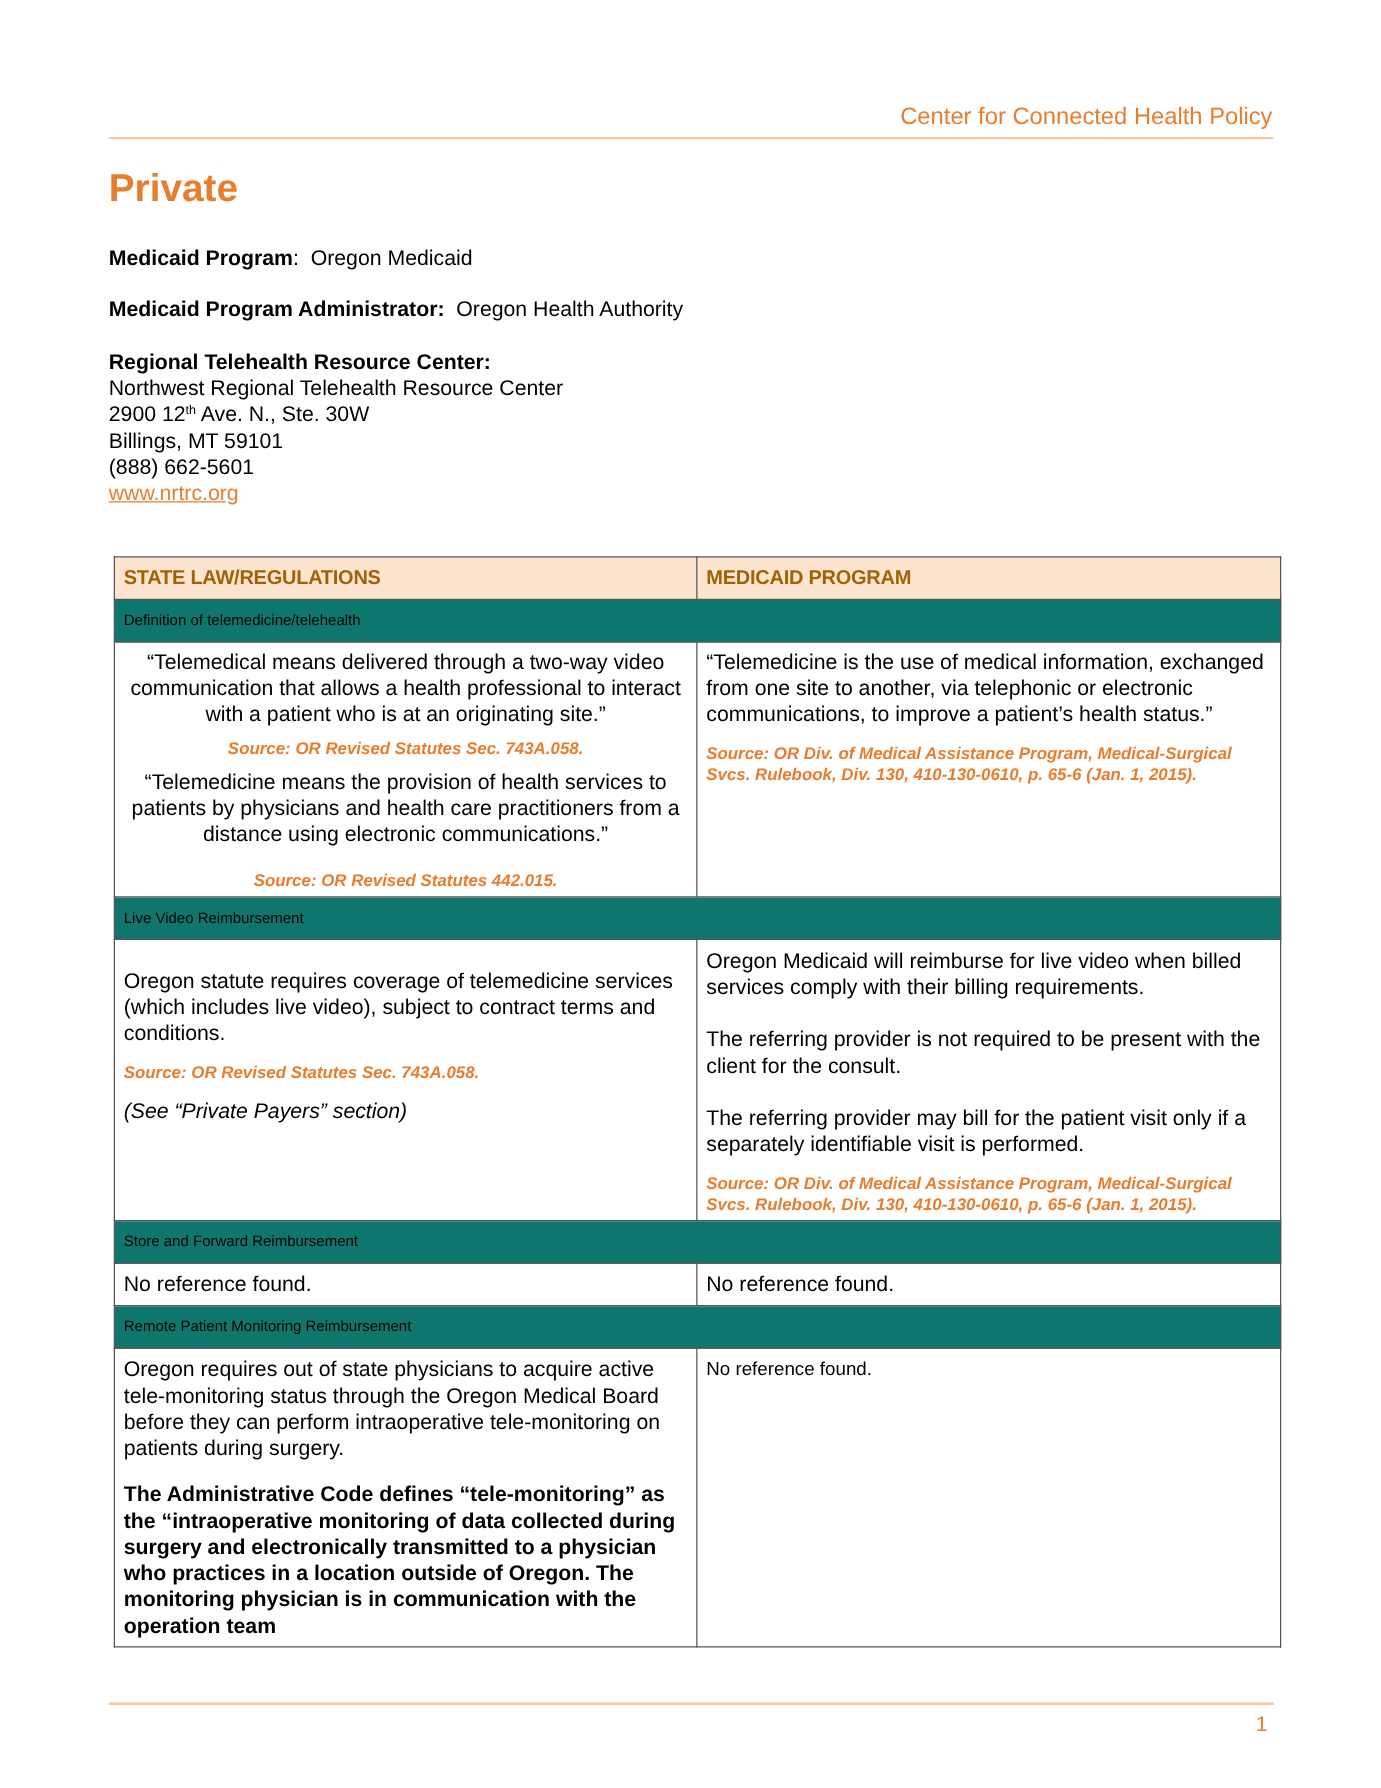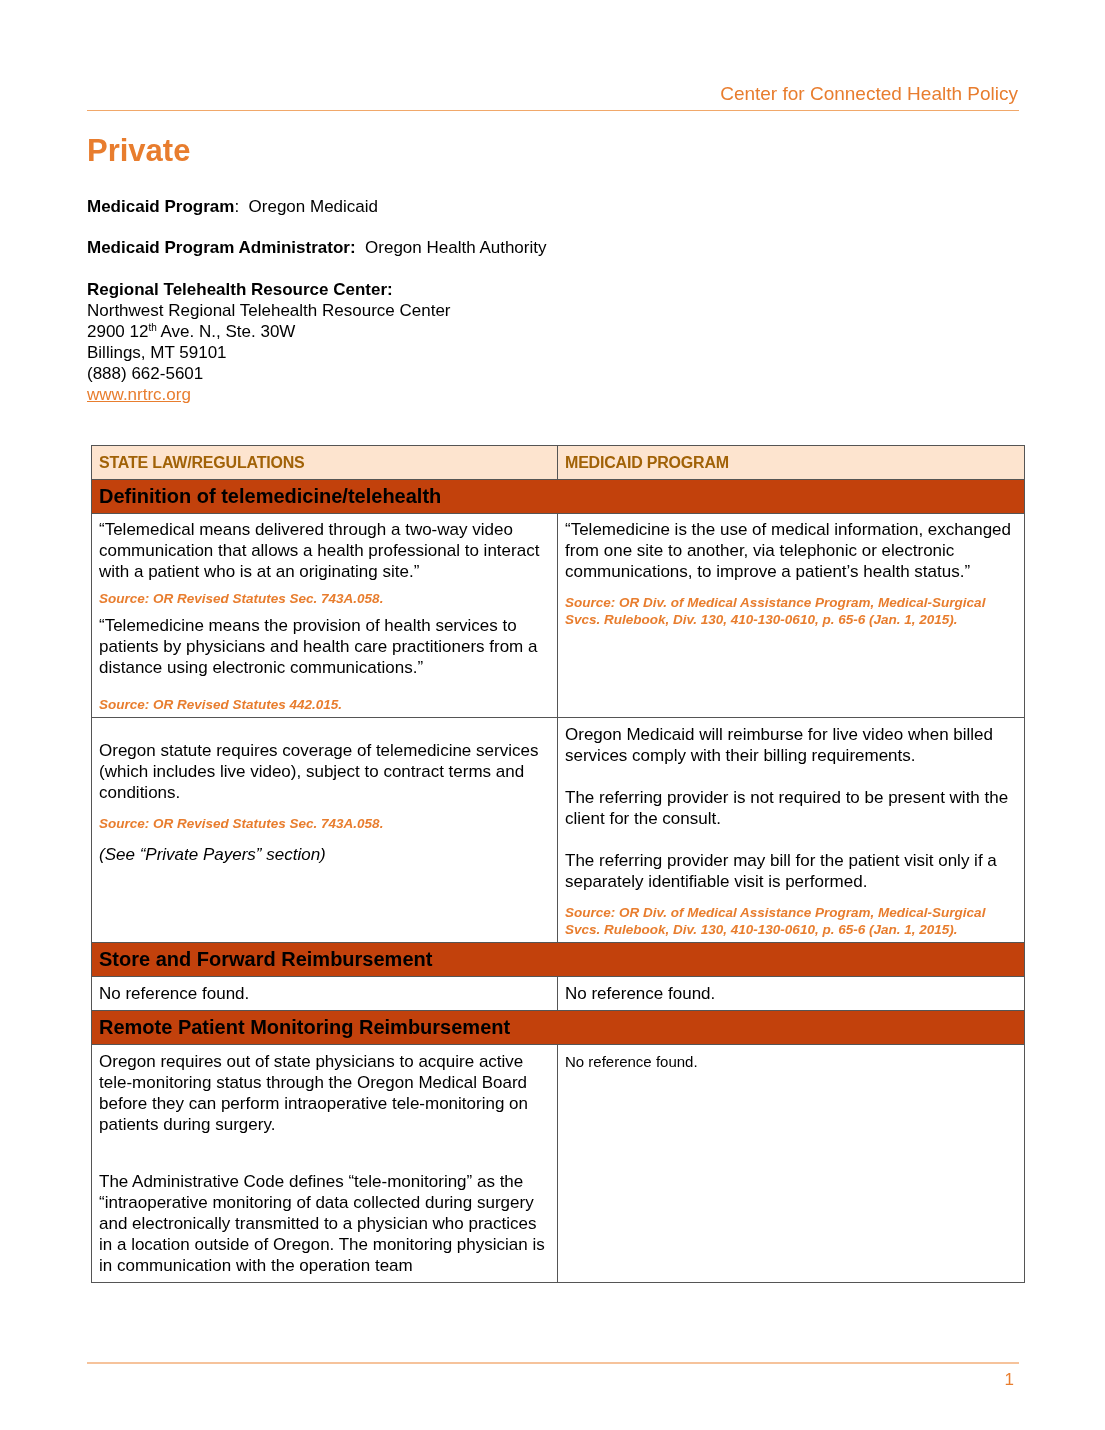--- a/index.html
+++ b/index.html
@@ -18,21 +18,21 @@
   .rtrc .lbl { font-weight: bold; }
   .rtrc sup { font-size: 10px; line-height: 0; vertical-align: 6px; }
   .rtrc a { color: #e87d2e; text-decoration: underline; }
 
   table.law { position: absolute; left: 91px; top: 445px; width: 933px; border-collapse: collapse; table-layout: fixed; font-size: 17px; }
   table.law td, table.law th { border: 1px solid #555; vertical-align: top; padding: 0 7px; text-align: left; }
   table.law col.c1 { width: 466px; }
   table.law col.c2 { width: 467px; }
 
   .th-row th { background: #fde4cf; color: #a16207; font-weight: bold; font-size: 16px; height: 33px; line-height: 33px; padding-top: 0; padding-bottom: 0; font-family: "Liberation Sans", sans-serif; letter-spacing: -0.2px; }
-  .sec-row td { background: #c2410c; font-weight: bold; font-size: 20px; height: 33px; line-height: 33px; padding-top: 0; padding-bottom: 0; }
+  .sec-row td { background: #0f766e; font-weight: normal; font-size: 12px; height: 33px; line-height: 33px; padding-top: 0; padding-bottom: 0; }
 
   .cell p { margin: 0; line-height: 21px; }
   .cell .src { color: #e87d2e; font-weight: bold; font-style: italic; font-size: 13.5px; line-height: 17px; }
   .cell .ital { font-style: italic; }
   .cell .small { font-size: 15px; }
 
   .ftr-rule { position: absolute; left: 87px; width: 932px; top: 1362px; border-top: 2px solid #f6c39b; }
   .ftr-num { position: absolute; right: 91px; top: 1370px; font-size: 17px; color: #e87d2e; }
 </style>
 </head>
@@ -68,32 +68,35 @@
   <tbody>
       <tr class="th-row">
     <th>STATE LAW/REGULATIONS</th>
     <th>MEDICAID PROGRAM</th>
   </tr>
 
   <tr class="sec-row">
     <td colspan="2">Definition of telemedicine/telehealth</td>
   </tr>
   <tr>
-    <td class="cell" style="padding-top:5px;padding-bottom:4px;">
+    <td class="cell" style="padding-top:5px;padding-bottom:4px;text-align:center;">
       <p>“Telemedical means delivered through a two-way video communication that allows a health professional to interact with a patient who is at an originating site.”</p>
       <p class="src" style="margin-top:8px;">Source: OR Revised Statutes Sec. 743A.058.</p>
       <p style="margin-top:8px;">“Telemedicine means the provision of health services to patients by physicians and health care practitioners from a distance using electronic communications.”</p>
       <p class="src" style="margin-top:18px;">Source: OR Revised Statutes 442.015.</p>
     </td>
     <td class="cell" style="padding-top:5px;">
       <p>“Telemedicine is the use of medical information, exchanged from one site to another, via telephonic or electronic communications, to improve a patient’s health status.”</p>
       <p class="src" style="margin-top:12px;">Source: OR Div. of Medical Assistance Program, Medical-Surgical Svcs. Rulebook, Div. 130, 410-130-0610, p. 65-6 (Jan. 1, 2015).</p>
     </td>
   </tr>
 
+  <tr class="sec-row">
+    <td colspan="2">Live Video Reimbursement</td>
+  </tr>
   <tr>
     <td class="cell" style="padding-top:22px;">
       <p>Oregon statute requires coverage of telemedicine services (which includes live video), subject to contract terms and conditions.</p>
       <p class="src" style="margin-top:12px;">Source: OR Revised Statutes Sec. 743A.058.</p>
       <p class="ital" style="margin-top:12px;">(See “Private Payers” section)</p>
     </td>
     <td class="cell" style="padding-top:6px;padding-bottom:4px;margin-top:47px;">
       <p>Oregon Medicaid will reimburse for live video when billed services comply with their billing requirements.</p>
       <p style="margin-top:21px;">The referring provider is not required to be present with the client for the consult.</p>
       <p style="margin-top:21px;">The referring provider may bill for the patient visit only if a separately identifiable visit is performed.</p>
@@ -112,21 +115,21 @@
       <p>No reference found.</p>
     </td>
   </tr>
 
   <tr class="sec-row">
     <td colspan="2">Remote Patient Monitoring Reimbursement</td>
   </tr>
   <tr>
     <td class="cell" style="padding-top:6px;padding-bottom:6px;">
       <p>Oregon requires out of state physicians to acquire active tele-monitoring status through the Oregon Medical Board before they can perform intraoperative tele-monitoring on patients during surgery.</p>
-      <p style="margin-top:36px;">The Administrative Code defines “tele-monitoring” as the “intraoperative monitoring of data collected during surgery and electronically transmitted to a physician who practices in a location outside of Oregon. The monitoring physician is in communication with the operation team</p>
+      <p style="margin-top:16px;font-weight:bold;">The Administrative Code defines “tele-monitoring” as the “intraoperative monitoring of data collected during surgery and electronically transmitted to a physician who practices in a location outside of Oregon. The monitoring physician is in communication with the operation team</p>
     </td>
     <td class="cell" style="padding-top:6px;">
       <p class="small">No reference found.</p>
     </td>
   </tr>
 </tbody>
   </table>
 
 <div class="ftr-rule"></div>
 <div class="ftr-num">1</div>

